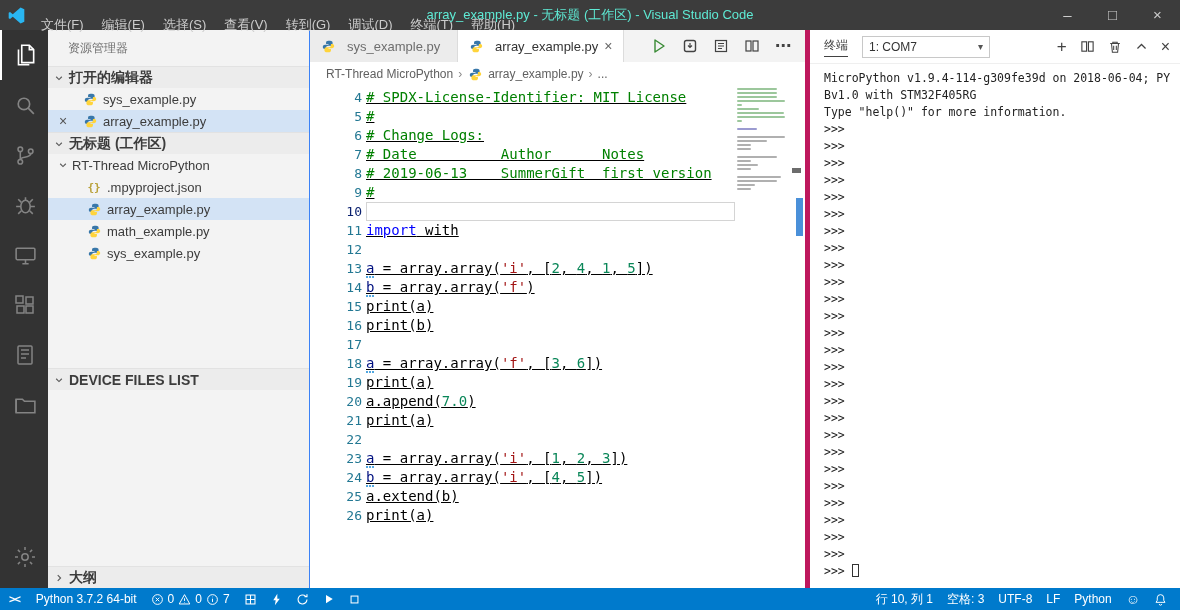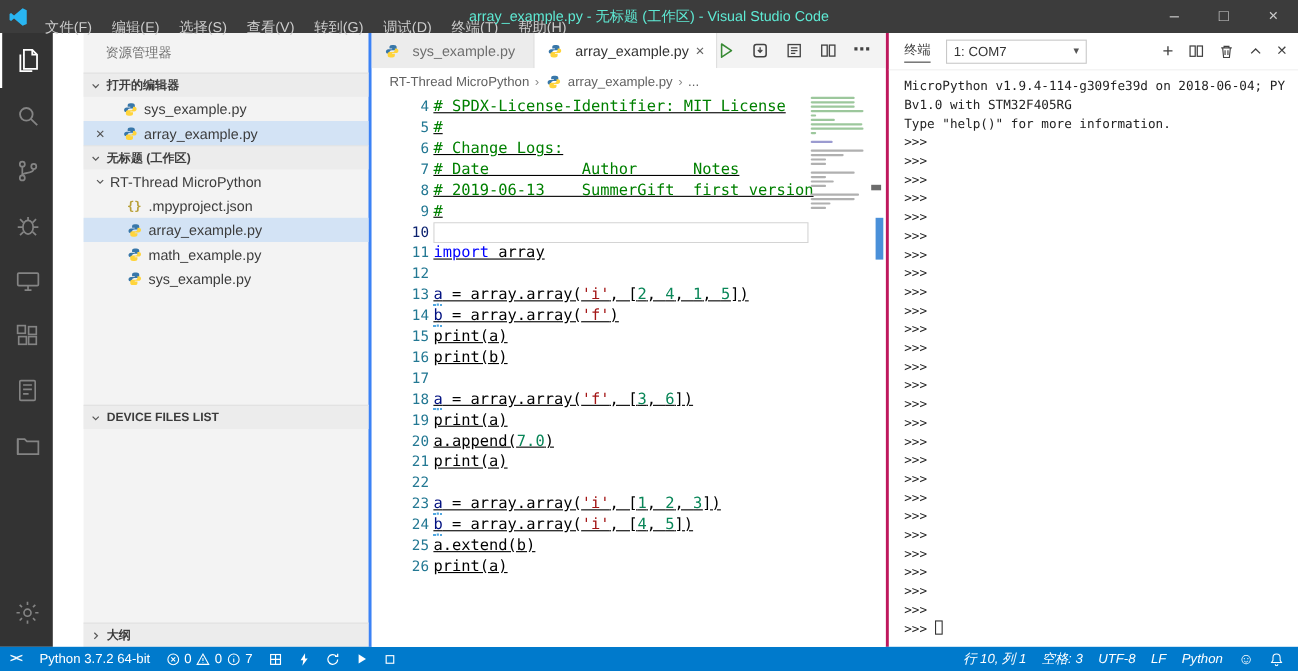--- a/index.html
+++ b/index.html
@@ -18,23 +18,23 @@
 
   .main{flex:1;display:flex;min-height:0;}
 
   
   .activitybar{flex:0 0 48px;width:48px;background:#333333;display:flex;flex-direction:column;}
   .ab-icon{width:48px;height:50px;display:flex;align-items:center;justify-content:center;color:#848484;border-left:2px solid transparent;}
   .ab-icon.active{color:#ffffff;border-left-color:#ffffff;}
   .ab-bottom{margin-top:auto;margin-bottom:6px;}
 
   
-  .sidebar{flex:0 0 262px;width:262px;background:#f3f3f3;display:flex;flex-direction:column;color:#3c3c3c;border-right:3px solid #3b82f6;min-height:0;margin-left:28px;}
+  .sidebar{flex:0 0 262px;width:262px;background:#f3f3f3;display:flex;flex-direction:column;color:#3c3c3c;border-right:1px solid #3b82f6;min-height:0;}
   .sidebar-title{height:36px;line-height:36px;padding-left:20px;font-size:12px;color:#6f6f6f;white-space:nowrap;}
-  .section-header{flex:0 0 22px;height:22px;display:flex;align-items:center;background:#ececec;font-weight:700;font-size:11px;color:#3c3c3c;padding-left:4px;gap:3px;border-top:1px solid #e2e2e2;white-space:nowrap;}
+  .section-header{flex:0 0 22px;height:22px;display:flex;align-items:center;background:#ececec;font-weight:700;font-size:14px;color:#3c3c3c;padding-left:4px;gap:3px;border-top:1px solid #e2e2e2;white-space:nowrap;}
   .chev{width:14px;display:flex;justify-content:center;align-items:center;}
   .row{height:22px;display:flex;align-items:center;font-size:13px;position:relative;padding-left:34px;white-space:nowrap;}
   .row.tree-file{padding-left:38px;}
   .row.selected{background:#d3e3f5;}
   .row .close-x{position:absolute;left:11px;font-size:14px;color:#555;line-height:22px;}
   .ficon{width:16px;display:flex;justify-content:center;align-items:center;margin-right:5px;flex:0 0 16px;}
   .folder-row{padding-left:8px;}
   .folder-row .chev{margin-right:2px;}
   .tree-gap{flex:0 0 104px;}
   .flex-gap{flex:1;}
@@ -62,37 +62,37 @@
   .tk-comment{color:#008000;} .tk-keyword{color:#0000ff;} .tk-string{color:#a31515;}
   .tk-number{color:#098658;} .tk-plain{color:#000000;}
   .tk-var-diag{color:#001080;border-bottom:2px dotted #52a7e0;}
   .minimap{position:absolute;top:2px;right:16px;width:52px;}
   .mm-line{height:2px;margin-bottom:2px;border-radius:1px;}
   .overview{position:absolute;top:0;right:0;width:14px;height:100%;}
   .ov-gray{position:absolute;top:82px;right:4px;width:9px;height:5px;background:#6c6c6c;}
   .ov-blue{position:absolute;top:112px;right:2px;width:7px;height:38px;background:#4a90d9;}
 
   
-  .panel{flex:0 0 375px;width:375px;background:#fff;border-left:3px solid #be185d;display:flex;flex-direction:column;min-height:0;}
+  .panel{flex:0 0 375px;width:375px;background:#fff;border-left:5px solid #be185d;display:flex;flex-direction:column;min-height:0;}
   .panel-header{flex:0 0 34px;height:34px;display:flex;align-items:center;padding:0 10px 0 14px;border-bottom:1px solid #efefef;}
   .panel-title{font-size:12px;color:#424242;margin-right:14px;border-bottom:1px solid #424242;padding-bottom:2px;}
   .term-select{width:128px;height:22px;border:1px solid #c8c8c8;background:#fff;display:flex;align-items:center;padding:0 6px;font-size:12px;color:#333;margin-right:auto;}
   .sel-chev{margin-left:auto;font-size:10px;color:#555;}
   .panel-actions{display:flex;align-items:center;gap:13px;color:#424242;}
   .pa-btn{display:flex;align-items:center;}
   .plus-glyph{font-size:17px;color:#424242;line-height:14px;}
   .x-glyph{font-size:16px;color:#424242;line-height:14px;}
   .terminal{flex:1;font-family:"DejaVu Sans Mono",monospace;font-size:11.5px;line-height:17px;padding:6px 0 0 14px;color:#222;overflow:hidden;}
   .tline{height:17px;white-space:pre;}
   .cursor{display:inline-block;width:7px;height:13px;border:1px solid #333;vertical-align:-2px;margin-left:7px;}
 
   
   .statusbar{flex:0 0 22px;height:22px;background:#007acc;color:#fff;display:flex;align-items:center;font-size:12px;padding-right:6px;}
   .sb-left,.sb-right{display:flex;align-items:center;height:100%;}
-  .sb-right{margin-left:auto;font-style:italic;}
+  .sb-right{margin-left:auto;}
   .sb-item{padding:0 7px;display:flex;align-items:center;gap:4px;height:100%;white-space:nowrap;}
   .sb-remote{font-weight:700;font-size:11px;letter-spacing:-1px;padding:0 9px;}
   .sbicon{display:flex;align-items:center;}
   .smiley{font-size:14px;}
 </style>
 </head>
 <body>
 
 <div class="window">
 
@@ -385,21 +385,21 @@
             <div class="cl">
               <div class="gut">9</div>
               <div class="code"><span class="tk-comment">#</span></div>
             </div>
             <div class="cl current">
               <div class="gut">10</div>
               <div class="code"></div>
             </div>
             <div class="cl">
               <div class="gut">11</div>
-              <div class="code"><span class="tk-keyword">import</span><span class="tk-plain"> array</span></div>
+              <div class="code"><span class="tk-keyword">import</span><span class="tk-plain"> with</span></div>
             </div>
             <div class="cl">
               <div class="gut">12</div>
               <div class="code"></div>
             </div>
             <div class="cl">
               <div class="gut">13</div>
               <div class="code"><span class="tk-var-diag">a</span><span class="tk-plain"> = array.array(</span><span class="tk-string">'i'</span><span class="tk-plain">, [</span><span class="tk-number">2</span><span class="tk-plain">, </span><span class="tk-number">4</span><span class="tk-plain">, </span><span class="tk-number">1</span><span class="tk-plain">, </span><span class="tk-number">5</span><span class="tk-plain">])</span></div>
             </div>
             <div class="cl">

